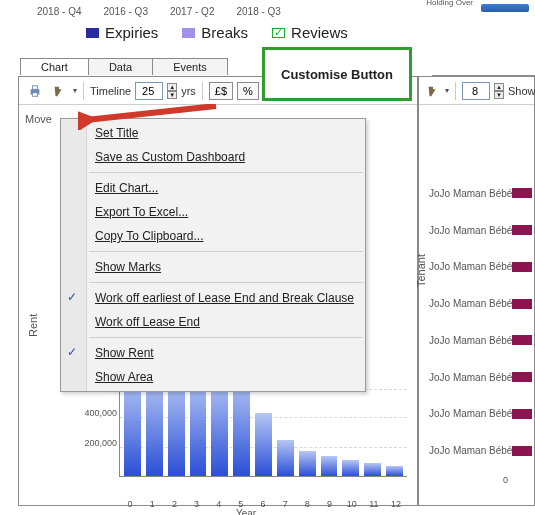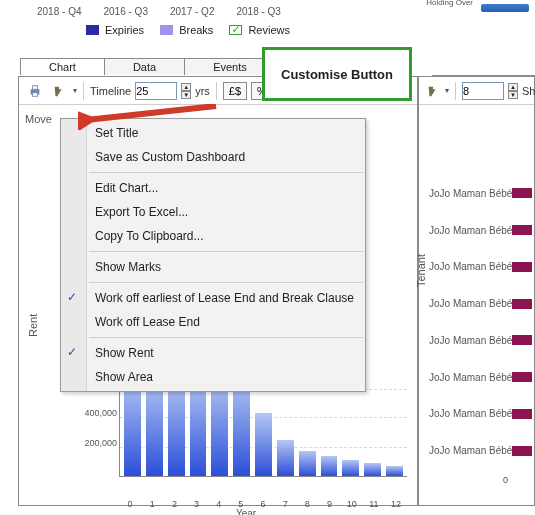--- a/index.html
+++ b/index.html
@@ -16,39 +16,39 @@
   
   .timeline-labels {
     position: absolute; top: 6px; left: 37px; right: 120px;
     display: flex; gap: 22px; color: #555; font-size: 10px;
   }
   .top-swatch { position:absolute; top:4px; right:6px; width:48px; height:8px; background:linear-gradient(#3b7dd8,#2a5ea6); border-radius:2px; }
   .top-swatch-label { position:absolute; top:-2px; right:62px; font-size:8px; color:#555; }
   
   .legend-row {
     position: absolute; top: 24px; left: 86px;
-    display: flex; align-items: flex-start; gap: 16px;
-    font-size: 11px;
+    display: flex; align-items: flex-start; gap: 24px;
+    font-size: 15px;
   }
   .legend-item { display:flex; align-items:center; gap:6px; }
   .swatch { width:13px; height:10px; border:1px solid #555; }
   .sw-blue { background:#2b2ba0; border-color:#2b2ba0; }
   .sw-purple { background:#a390e8; border-color:#a390e8; }
   .sw-check { border:1px solid #26a726; position:relative; }
   .sw-check::after { content:"✓"; color:#26a726; position:absolute; top:-3px; left:1px; font-size:11px; }
 
   
   .tab-strip { position:absolute; display:flex; }
   .tab-strip.left-strip { top:58px; left:20px; }
   .tab-strip.right-strip { top:75px; left:432px; }
   .tab {
     background:#f4f4f4;
     border:1px solid #8a8a8a;
     border-bottom:none;
-    padding:2px 28px;
+    padding:2px 20px;
     font-size:11px;
     margin-right:-1px;
     cursor:pointer;
   }
   .tab.active { background:#ffffff; }
 
   
   .panel {
     position:absolute;
     border:1px solid #8a8a8a;
@@ -66,22 +66,22 @@
   .tbtn {
     width:20px; height:20px;
     display:flex; align-items:center; justify-content:center;
     border:1px solid transparent;
     cursor:pointer; color:#336; background:transparent; font-size:12px;
   }
   .tbtn svg { width:14px; height:14px; }
   .split { border-left:1px solid #ccc; height:18px; margin:0 2px; }
   .lbl { font-size:11px; color:#333; }
   .num-input {
-    width:42px; height:18px; font-size:11px;
-    border:1px solid #7a97b8; text-align:left; padding-right:2px;
+    width:28px; height:18px; font-size:11px;
+    border:1px solid #7a97b8; text-align:center; padding-right:2px;
   }
   .spin { display:flex; flex-direction:column; }
   .spin span { width:10px; height:8px; border:1px solid #888; font-size:6px; line-height:6px; text-align:center; background:#eee; cursor:pointer; }
   .unit-btn {
     border:1px solid #8b8b8b; background:#f8f8f8;
     height:18px; padding:0 5px; font-size:11px; cursor:pointer;
   }
 
   .panel-body-label {
     position:absolute; top:36px; left:6px; font-size:11px; color:#555;
@@ -126,20 +126,21 @@
   .right-xaxis { position:absolute; left:84px; bottom:20px; font-size:9px; color:#555; }
 
   
   .ctx {
     position:absolute; top:118px; left:60px;
     width:306px;
     background:#f2f2f2;
     border:1px solid #9a9a9a;
     box-shadow:2px 2px 4px rgba(0,0,0,.2);
     z-index:50;
+    text-decoration:underline;
   }
   .ctx .gutter {
     position:absolute; top:0; bottom:0; left:0; width:26px;
     background:#e9e9e9; border-right:1px solid #d6d6d6;
   }
   .ctx ul { list-style:none; position:relative; padding:2px 0; }
   .ctx li {
     padding:5px 10px 5px 34px;
     font-size:12px; color:#222; cursor:pointer;
     position:relative;

